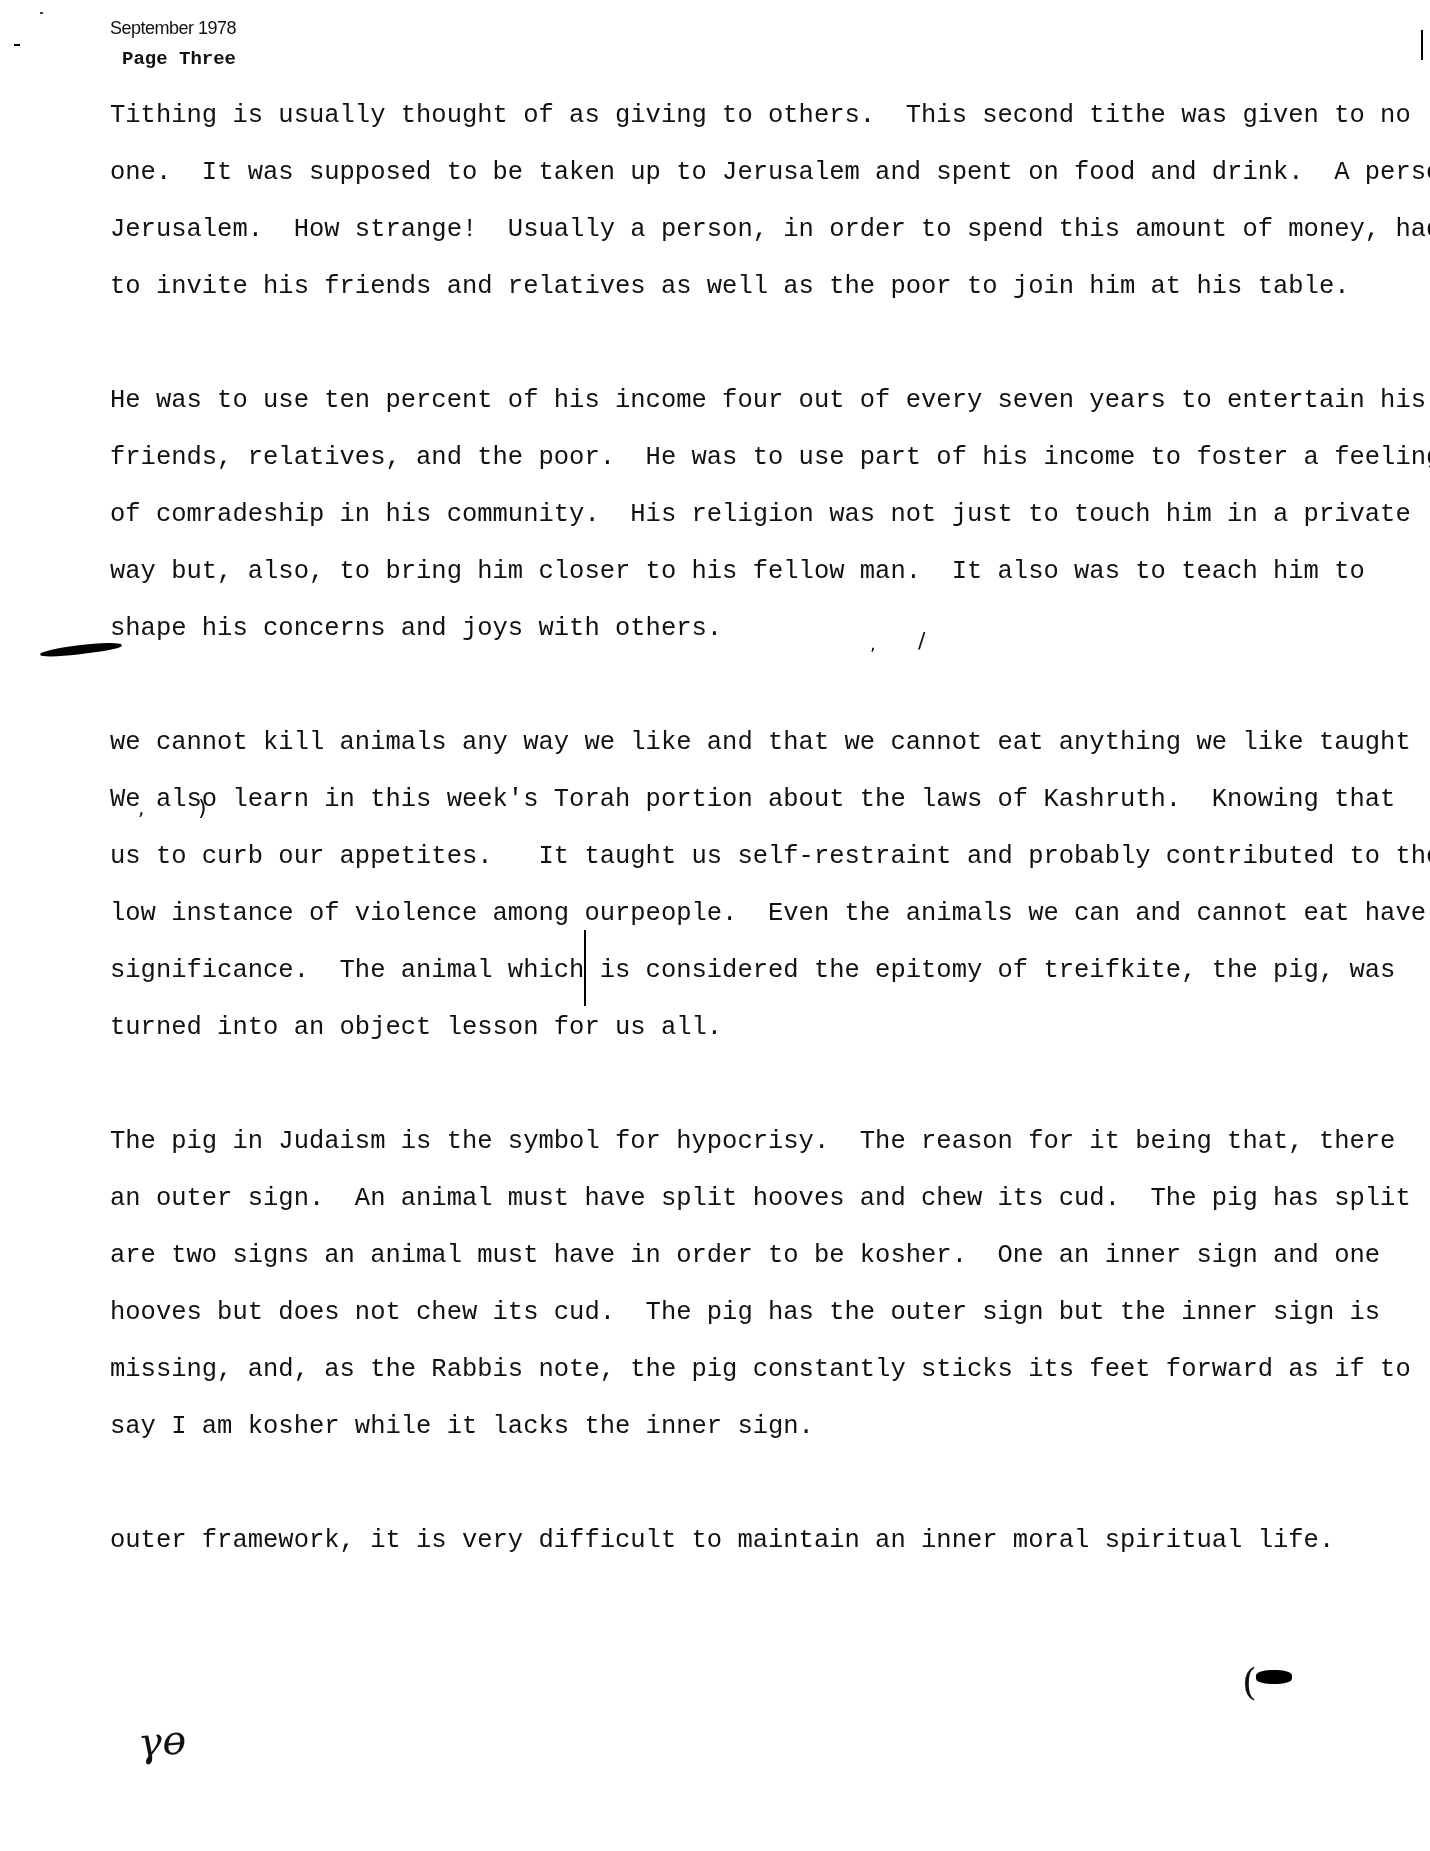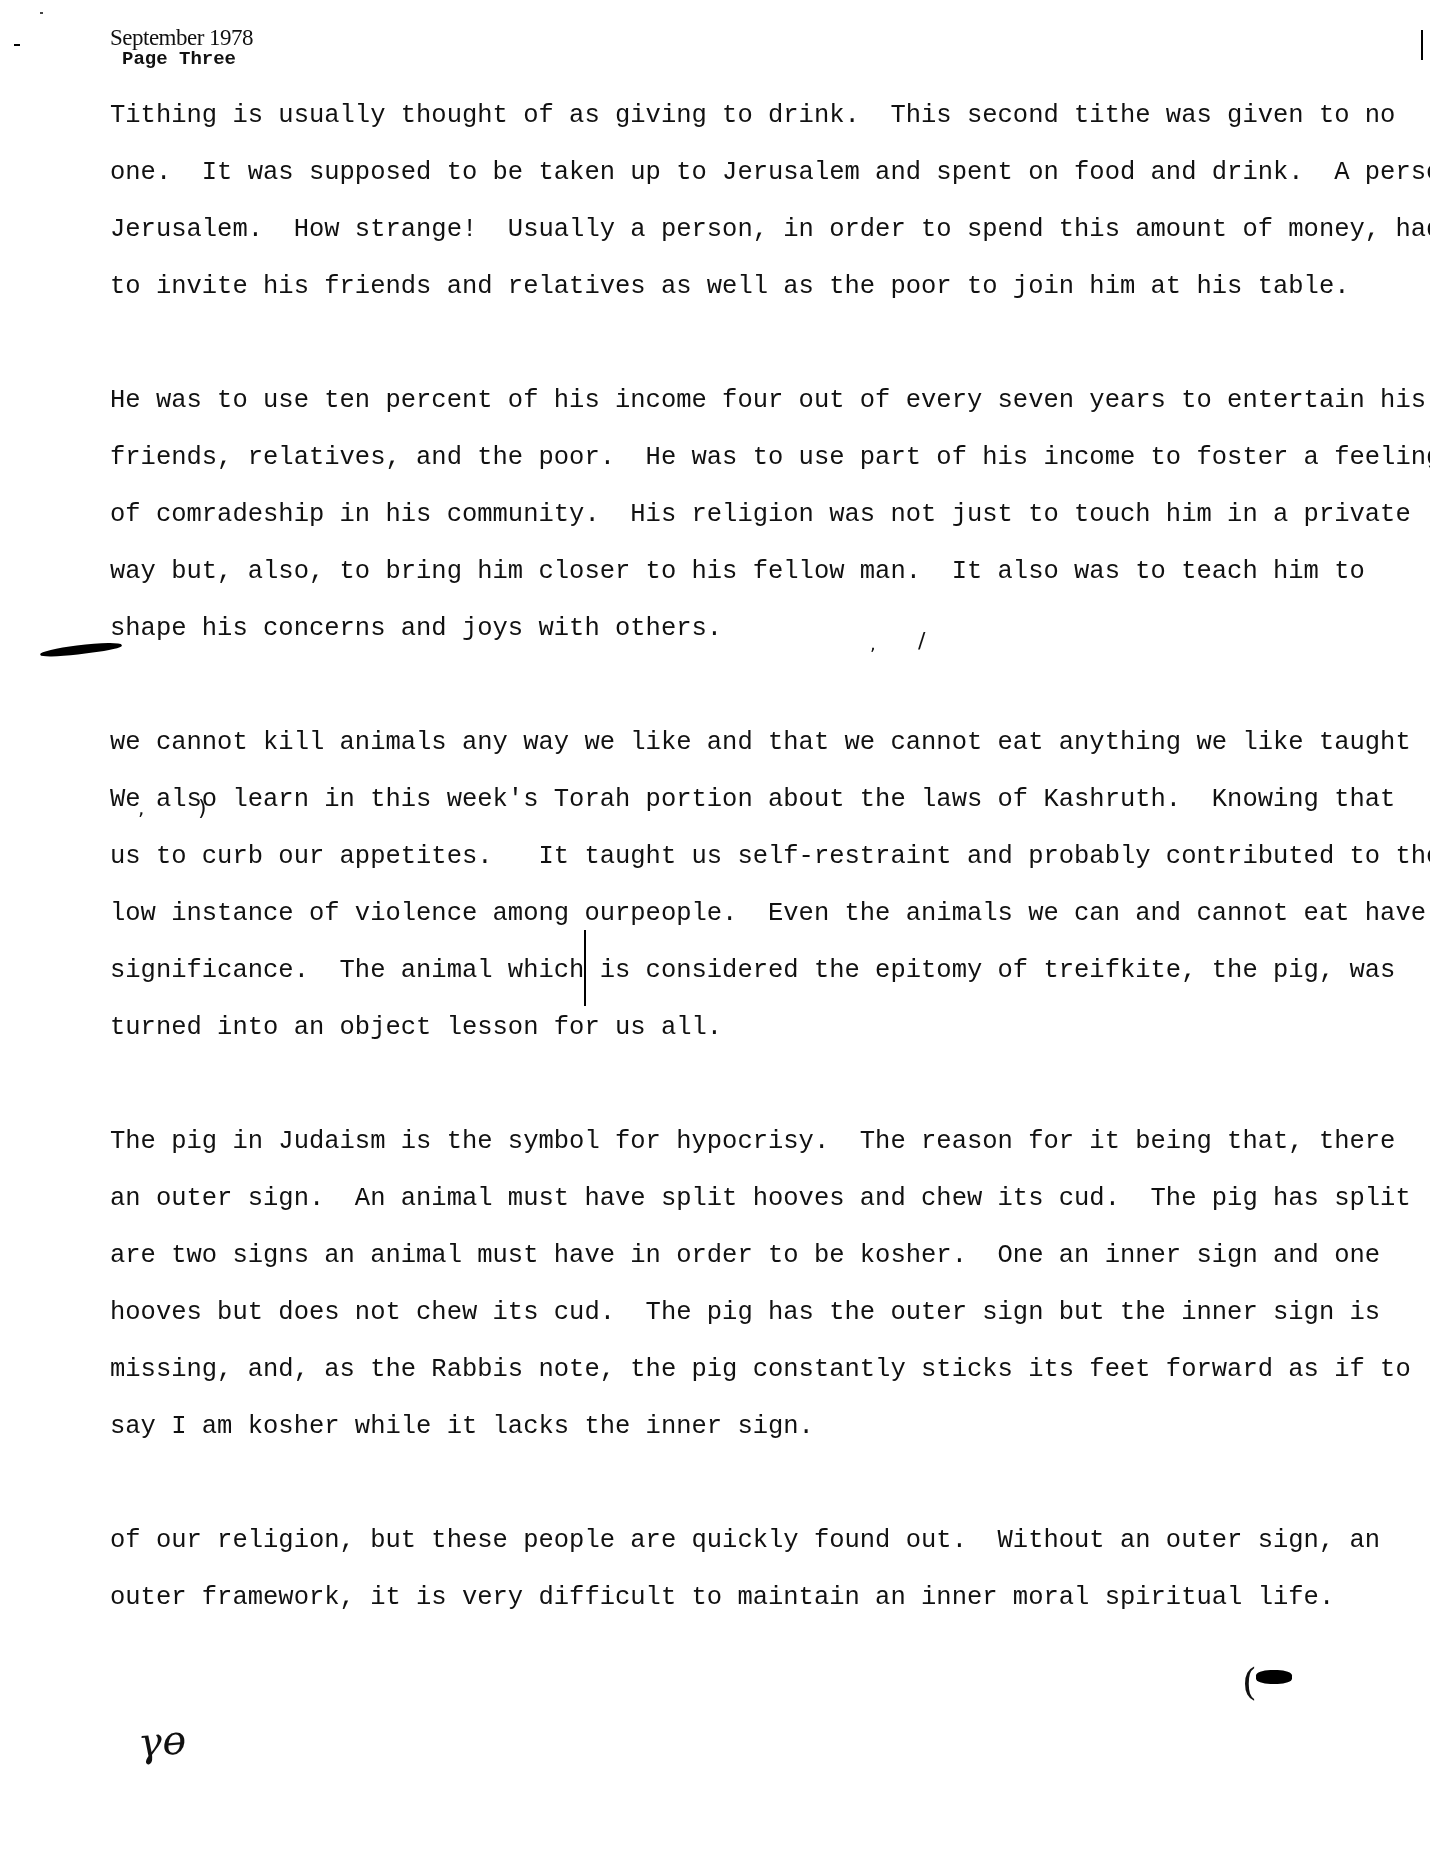--- a/index.html
+++ b/index.html
@@ -1,18 +1,18 @@
 <!DOCTYPE html>
 <html><head>
 <meta charset="utf-8">
 <style>
   html, body { margin:0; padding:0; background:#ffffff; }
   body { width:1430px; height:1851px; position:relative; overflow:hidden; color:#111; }
   .page { position:absolute; left:0; top:0; width:1430px; height:1851px; background:#fff; }
-  .hdr1 { position:absolute; left:110px; top:18px; font-family:Liberation Serif, serif; font-size:23px; letter-spacing:-0.5px;margin-top:7px; }
+  .hdr1 { position:absolute; left:110px; top:18px; font-family:Liberation Sans, sans-serif; font-size:18px; letter-spacing:-0.5px; }
   .hdr2 { position:absolute; left:122px; top:48px; font-family:"Liberation Mono","DejaVu Sans Mono",monospace; font-size:19px; font-weight:bold; }
   .body { position:absolute; left:110px; top:96px; width:1300px;
           font-family:"Liberation Mono","DejaVu Sans Mono",monospace; font-size:25.5px; }
   .para { margin:0 0 57px 0; }
   .line { display:block; height:57px; line-height:40px; white-space:pre; }
   .mark { position:absolute; }
   .dash-mark { left:40px; top:645px; width:82px; height:9px; background:#000; border-radius:50% 60% 40% 50%; transform:rotate(-7deg); }
   .corner-dot { left:14px; top:44px; width:6px; height:2px; background:#000; }
   .corner-dot2 { left:40px; top:12px; width:3px; height:2px; background:#444; }
   .bracket-top { left:1421px; top:30px; width:2px; height:30px; border-left:2px solid #000; }
@@ -32,21 +32,21 @@
 
   <div class="mark corner-dot2"></div>
   <div class="mark corner-dot"></div>
   <div class="mark bracket-top"></div>
 
   <div class="hdr1">September 1978</div>
   <div class="hdr2">Page Three</div>
 
   <div class="body">
     <div class="para">
-      <span class="line">Tithing is usually thought of as giving to drink.  This second tithe was given to no</span>
+      <span class="line">Tithing is usually thought of as giving to others.  This second tithe was given to no</span>
       <span class="line">one.  It was supposed to be taken up to Jerusalem and spent on food and drink.  A person</span>
       <span class="line">Jerusalem.  How strange!  Usually a person, in order to spend this amount of money, had</span>
       <span class="line">to invite his friends and relatives as well as the poor to join him at his table.</span>
     </div>
     <div class="para">
       <span class="line">He was to use ten percent of his income four out of every seven years to entertain his</span>
       <span class="line">friends, relatives, and the poor.  He was to use part of his income to foster a feeling</span>
       <span class="line">of comradeship in his community.  His religion was not just to touch him in a private</span>
       <span class="line">way but, also, to bring him closer to his fellow man.  It also was to teach him to</span>
       <span class="line">shape his concerns and joys with others.</span>
@@ -61,21 +61,20 @@
     </div>
     <div class="para">
       <span class="line">The pig in Judaism is the symbol for hypocrisy.  The reason for it being that, there</span>
       <span class="line">an outer sign.  An animal must have split hooves and chew its cud.  The pig has split</span>
       <span class="line">are two signs an animal must have in order to be kosher.  One an inner sign and one</span>
       <span class="line">hooves but does not chew its cud.  The pig has the outer sign but the inner sign is</span>
       <span class="line">missing, and, as the Rabbis note, the pig constantly sticks its feet forward as if to</span>
       <span class="line">say I am kosher while it lacks the inner sign.</span>
     </div>
     <div class="para">
-      <span class="line">of our religion, but these people are quickly found out.  Without an outer sign, an</span>
       <span class="line">outer framework, it is very difficult to maintain an inner moral spiritual life.</span>
     </div>
   </div>
 
   <div class="mark dash-mark"></div>
   <div class="mark caret1">,</div>
   <div class="mark caret2">/</div>
   <div class="mark caret3">,</div>
   <div class="mark caret4">)</div>
   <div class="mark vbar"></div>

